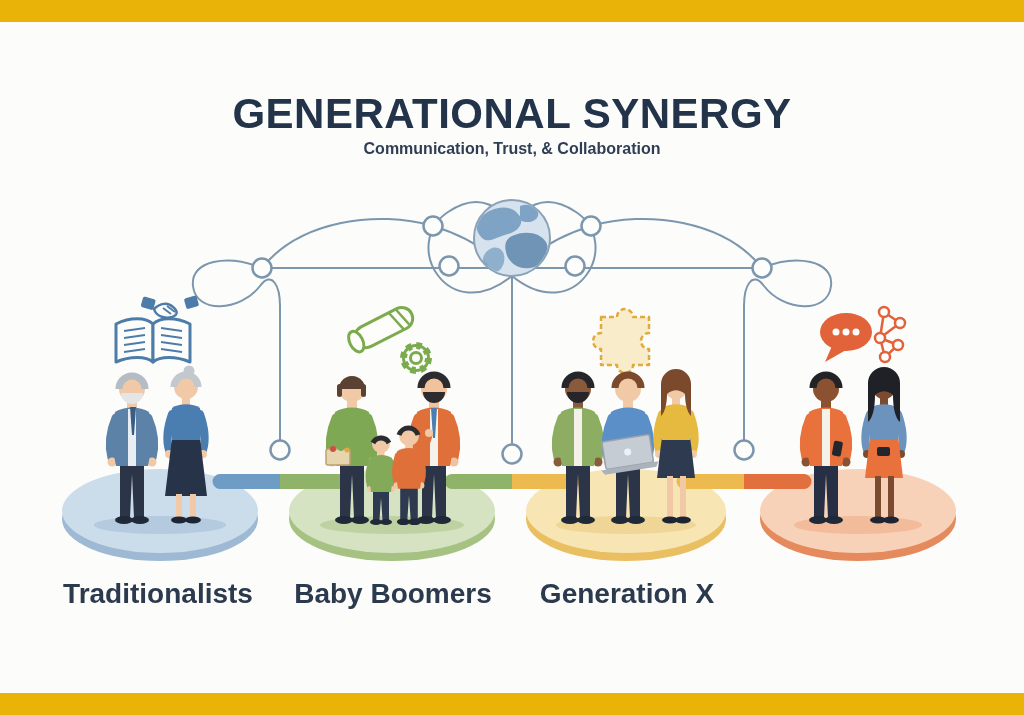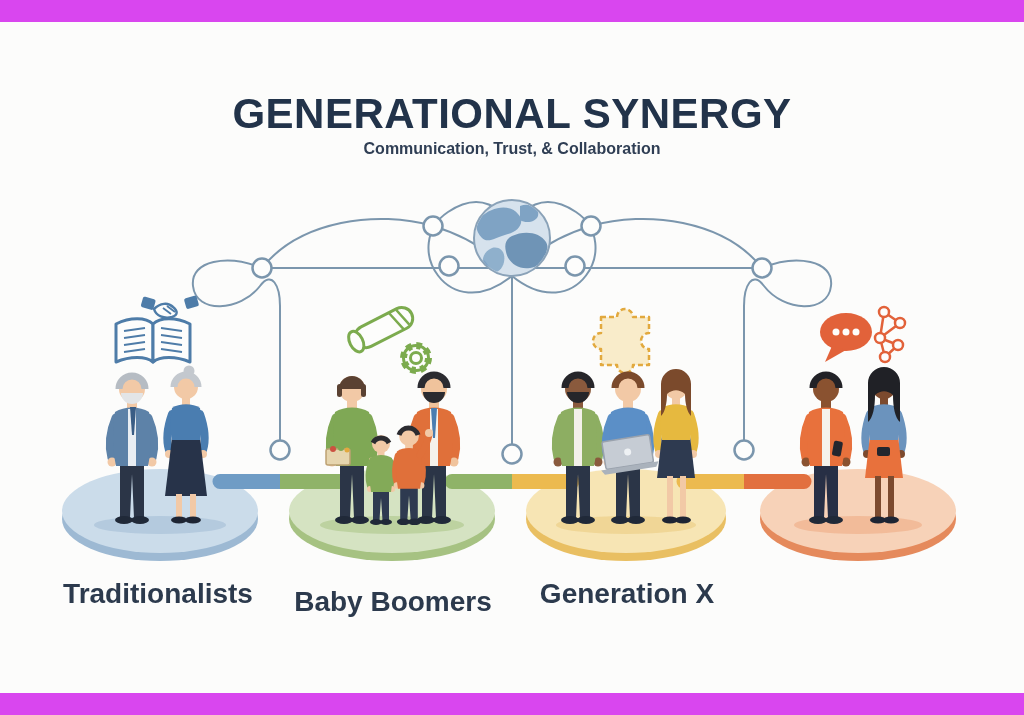--- a/index.html
+++ b/index.html
@@ -1,26 +1,26 @@
 <!DOCTYPE html>
 <html><head>
 <meta charset="utf-8">
 <style>
   html,body{margin:0;padding:0;background:#000;width:1024px;height:715px;overflow:hidden;
     font-family:"Liberation Sans", sans-serif;}
-  .frame{position:relative;width:1024px;height:715px;background:#d946ef;}
+  .frame{position:relative;width:1024px;height:715px;background:#eab308;}
   .canvas{position:absolute;top:22px;left:0;width:1024px;height:671px;background:#fcfcfb;}
   .canvas svg{position:absolute;top:0;left:0;}
   .title{position:absolute;top:68px;left:50%;transform:translateX(-50%);
     font-size:42px;font-weight:700;letter-spacing:.5px;color:#22334a;white-space:nowrap;}
   .subtitle{position:absolute;top:118px;left:50%;transform:translateX(-50%);
     font-size:16px;font-weight:600;color:#2f3e54;white-space:nowrap;}
   .glabel{position:absolute;top:556px;transform:translateX(-50%);
     font-size:28px;font-weight:700;color:#2c3a4d;white-space:nowrap;}
-  .glabel.l1{left:158px;} .glabel.l2{left:393px;margin-top:8px;} .glabel.l3{left:627px;} .glabel.l4{left:863px;}
+  .glabel.l1{left:158px;} .glabel.l2{left:393px;} .glabel.l3{left:627px;} .glabel.l4{left:863px;}
 </style>
 </head>
 <body>
 
 <div class="frame">
 <div class="canvas">
 
 <svg width="1024" height="671" viewBox="0 0 1024 671">
   <defs>
     <clipPath id="globeClip">

